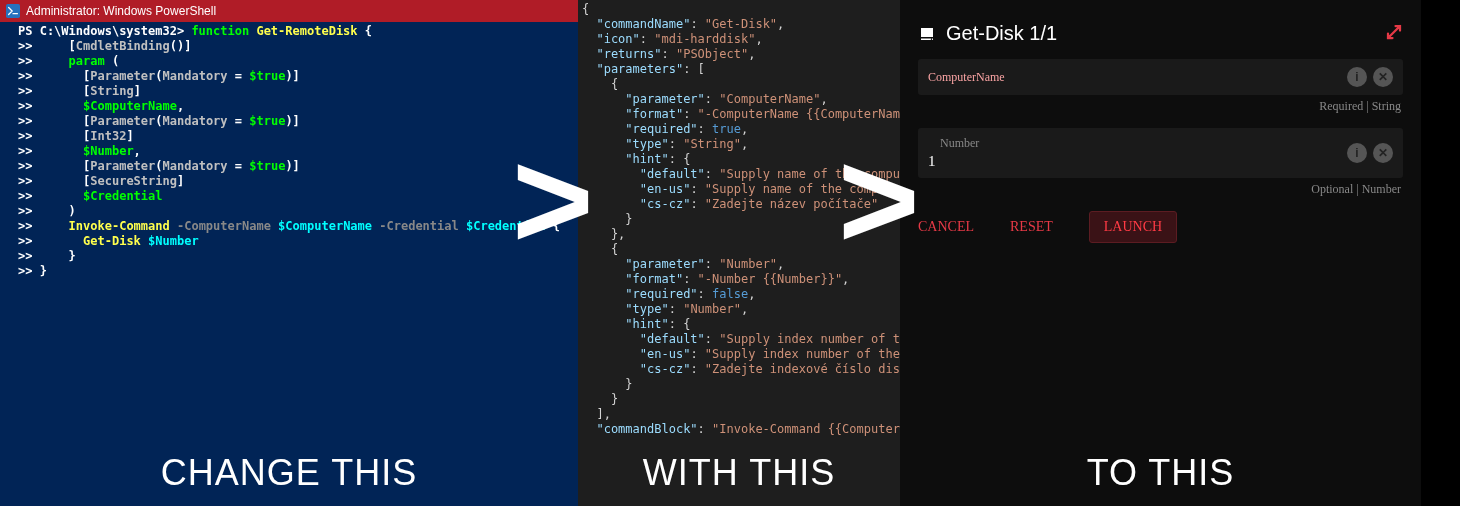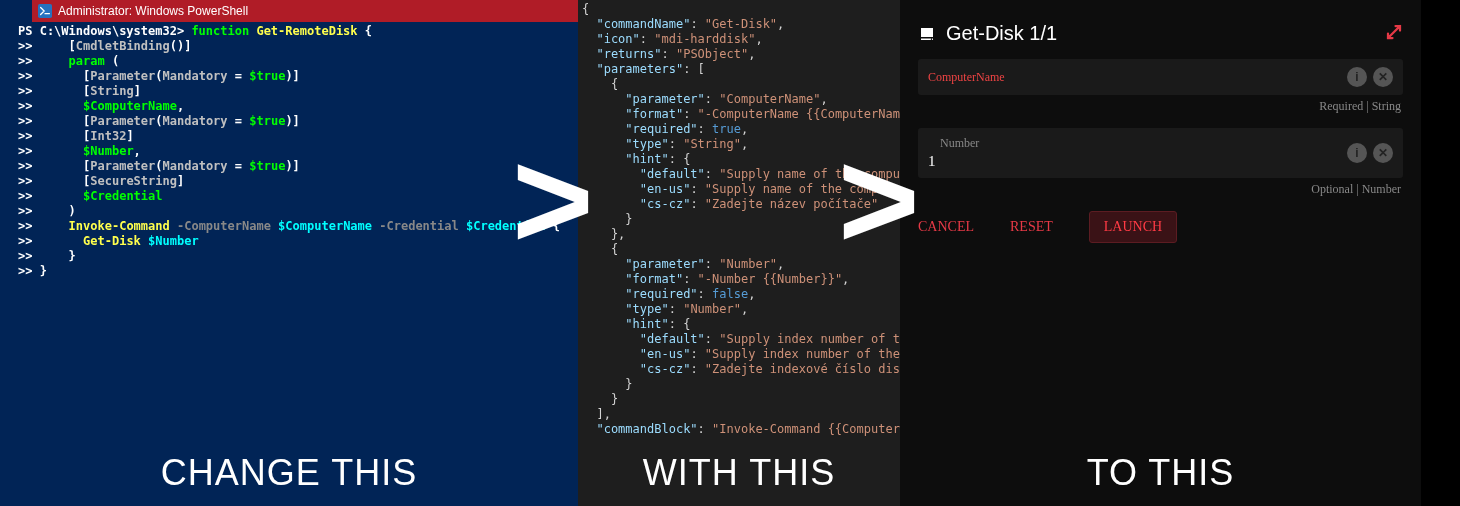--- a/index.html
+++ b/index.html
@@ -4,21 +4,21 @@
 <style>
   *{margin:0;padding:0;box-sizing:border-box;}
   html,body{width:1460px;height:506px;font-family:Consolas,monospace;color:#ccc;background:#000;overflow:hidden;}
   .stage{position:relative;width:1460px;height:506px;}
   
   .panel{position:absolute;top:0;height:506px;}
   .ps{left:0;width:578px;background:#012456;}
   .json{left:578px;width:322px;background:#1e1e1e;}
   .ui{left:900px;width:521px;background:#0d0d0d;}
   
-  .tbar{height:22px;background:#b01c27;display:flex;align-items:center;padding:0 6px;font:12px "Segoe UI",sans-serif;color:#fff;margin-left:32px;}
+  .tbar{height:22px;background:#b01c27;display:flex;align-items:center;padding:0 6px;font:12px "Segoe UI",sans-serif;color:#fff;}
   .tbar .ico{width:14px;height:14px;margin-right:6px;display:flex;align-items:center;justify-content:center;}
   .tbar svg{width:14px;height:14px;}
   
   .code{font:bold 12px/15px Consolas,monospace;padding:2px 18px;white-space:pre;}
   .c-white{color:#ffffff;}
   .c-cmd{color:#ffff4d;}
   .c-key{color:#00ff00;}
   .c-str{color:#00ffff;}
   .c-grey{color:#888888;}
   .c-type{color:#c0c0c0;}
@@ -37,21 +37,21 @@
   
   .card{margin:16px 18px 0 18px;}
   .card-head{display:flex;align-items:center;justify-content:space-between;padding:6px 0 14px 0;}
   .card-head .left{display:flex;align-items:center;gap:10px;}
   .card-head .title{font:500 20px "Segoe UI",Arial;color:#fff;}
   .dicon{width:18px;height:18px;}
   .expand{color:#e63946;}
   .expand svg{width:18px;height:18px;}
   .field{background:#1a1a1a;border-radius:3px;padding:8px 10px;margin-bottom:4px;display:flex;align-items:center;}
   .field .col{flex:1;}
-  .lbl{font:12px "Segoe UI";color:#ef4444;}
+  .lbl{font:12px "Segoe UI";color:#fca5a5;}
   .lbl.grey{color:#888;margin-left:12px;}
   .val{font:15px "Segoe UI";color:#fff;margin-top:2px;}
   .ficons{display:flex;gap:6px;}
   .ficons span{width:20px;height:20px;border-radius:50%;background:#555;display:flex;align-items:center;justify-content:center;font:bold 12px sans-serif;color:#222;}
   .meta{font:12px "Segoe UI";color:#888;text-align:right;margin:4px 2px 14px 0;}
   .actions{display:flex;justify-content:flex-start;gap:36px;align-items:center;font:500 14px "Segoe UI";}
   .btn-txt{color:#e63946;cursor:pointer;}
   .btn-launch{background:#3a1216;border:1px solid #5c1c22;color:#ff3b45;padding:7px 14px;border-radius:3px;cursor:pointer;}
 </style>
 </head>

